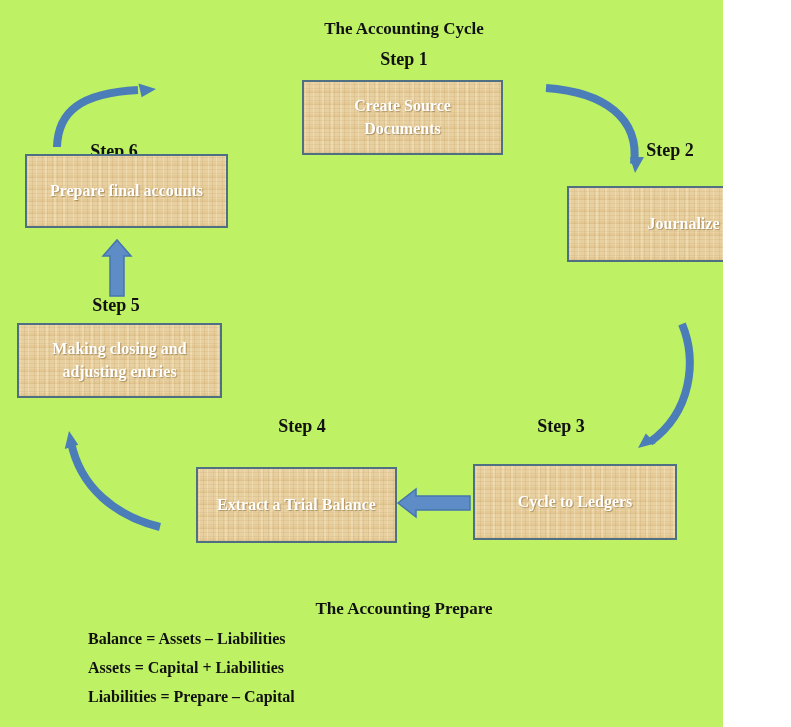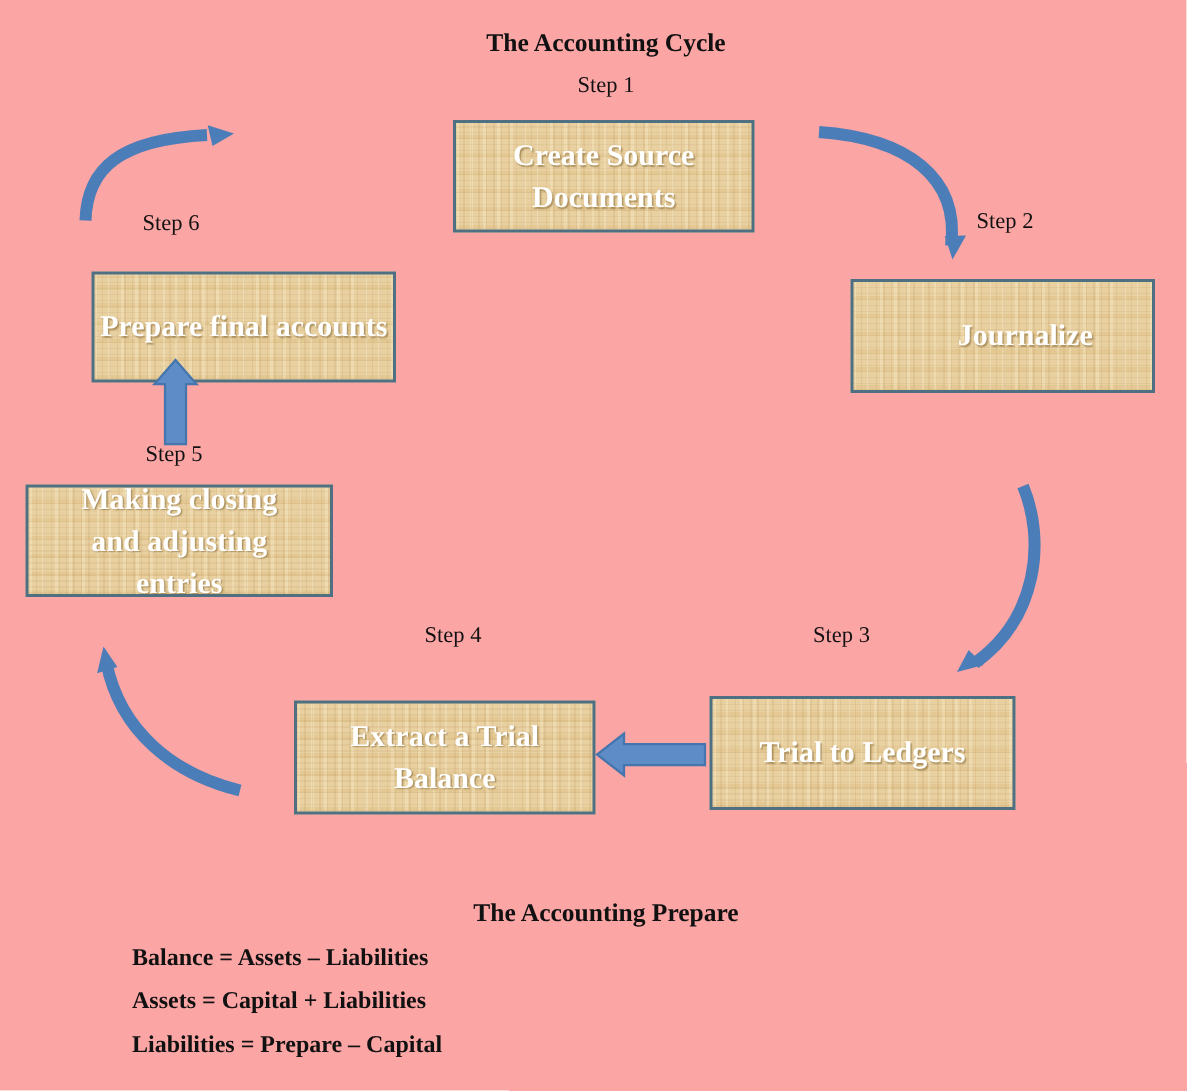--- a/index.html
+++ b/index.html
@@ -1,46 +1,46 @@
 <!DOCTYPE html>
 <html><head>
 <meta charset="utf-8">
 <style>
   html,body{margin:0;padding:0;background:#ffffff;}
   #canvas{
     position:relative;
-    width:791px;height:727px;
-    background:#fca5a5;
+    width:723px;height:727px;
+    background:#bef264;
     font-family:"Liberation Serif","DejaVu Serif",serif;
     overflow:hidden;
   }
   .heading{
     position:absolute;
     font-size:17px;font-weight:700;color:#111;
     text-align:center;white-space:nowrap;
   }
   .step-label{
     position:absolute;
-    font-size:15px;font-weight:400;color:#111;
+    font-size:18px;font-weight:700;color:#111;
     text-align:center;width:200px;white-space:nowrap;
   }
   .box{
     position:absolute;
     box-sizing:border-box;
     border:2px solid #4e7082;
     background-color:#e8d0a0;
     background-image:
       repeating-linear-gradient(0deg, rgba(166,124,64,.10) 0 1px, rgba(0,0,0,0) 1px 4px),
       repeating-linear-gradient(90deg, rgba(166,124,64,.12) 0 1px, rgba(0,0,0,0) 1px 5px),
       repeating-linear-gradient(90deg, rgba(255,244,214,.30) 0 2px, rgba(0,0,0,0) 2px 9px),
       repeating-linear-gradient(0deg, rgba(214,178,110,.25) 0 3px, rgba(0,0,0,0) 3px 12px);
     display:flex;align-items:center;justify-content:center;
   }
   .box .box-text{
-    font-size:20px;font-weight:700;color:#ffffff;
+    font-size:16px;font-weight:700;color:#ffffff;
     text-align:center;line-height:1.4;
     text-shadow:1px 1px 1px rgba(140,110,60,.65);
   }
   #arrow-layer{
     position:absolute;left:0;top:0;width:791px;height:727px;
     pointer-events:none;
   }
   .eq-lines{
     position:absolute;left:88px;top:631px;
   }
@@ -66,32 +66,32 @@
 
   <div class="box" style="left:302px;top:80px;width:201px;height:75px;">
     <span class="box-text" style="max-width:150px;">Create Source Documents</span>
   </div>
 
   <div class="box" style="left:567px;top:186px;width:203px;height:76px;padding-left:30px;">
     <span class="box-text">Journalize</span>
   </div>
 
   <div class="box" style="left:473px;top:464px;width:204px;height:76px;">
-    <span class="box-text">Trial to Ledgers</span>
+    <span class="box-text">Cycle to Ledgers</span>
   </div>
 
   <div class="box" style="left:196px;top:467px;width:201px;height:76px;">
     <span class="box-text">Extract a Trial Balance</span>
   </div>
 
   <div class="box" style="left:17px;top:323px;width:205px;height:75px;">
     <span class="box-text" style="max-width:165px;">Making closing and adjusting entries</span>
   </div>
 
-  <div class="box" style="left:25px;top:181px;width:203px;height:74px;margin-left:36px;">
+  <div class="box" style="left:25px;top:154px;width:203px;height:74px;">
     <span class="box-text">Prepare final accounts</span>
   </div>
 
   <svg id="arrow-layer" viewBox="0 0 791 727">
 
     <g>
       <path d="M 57,147 C 58,112 80,93 138,90" fill="none" stroke="#4b7db8" stroke-width="8"></path>
       <polygon points="0,0 -17,-7 -15,7" fill="#4b7db8" transform="translate(156,89) rotate(-5)"></polygon>
     </g>
 

